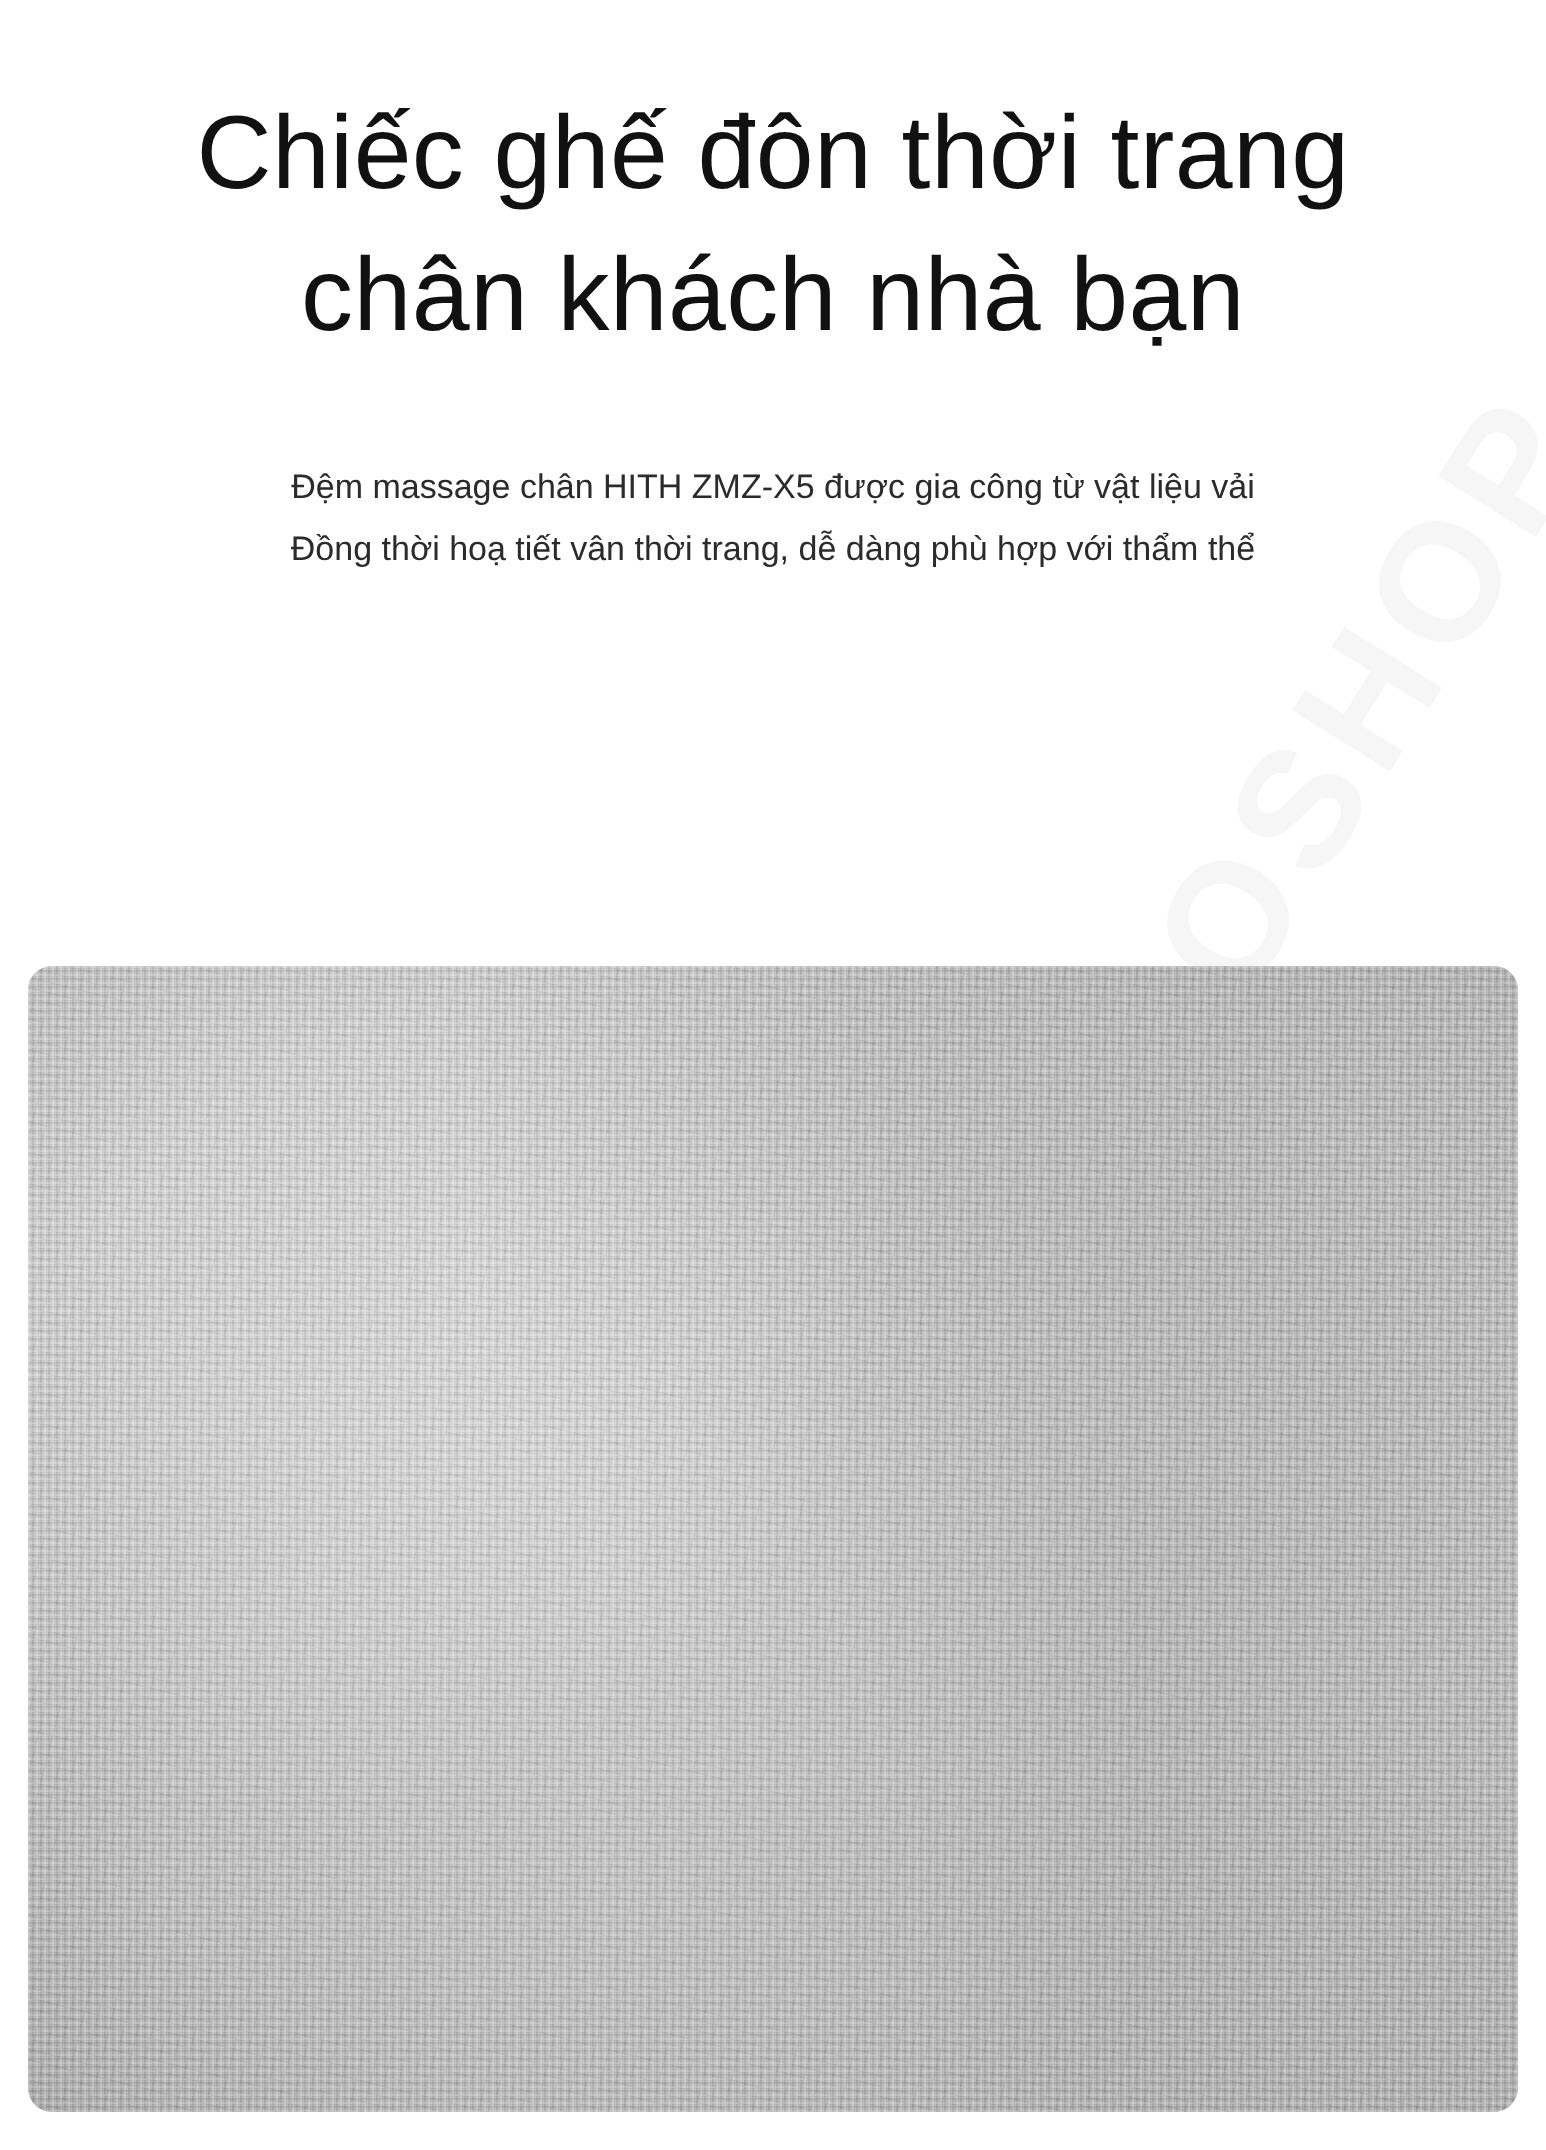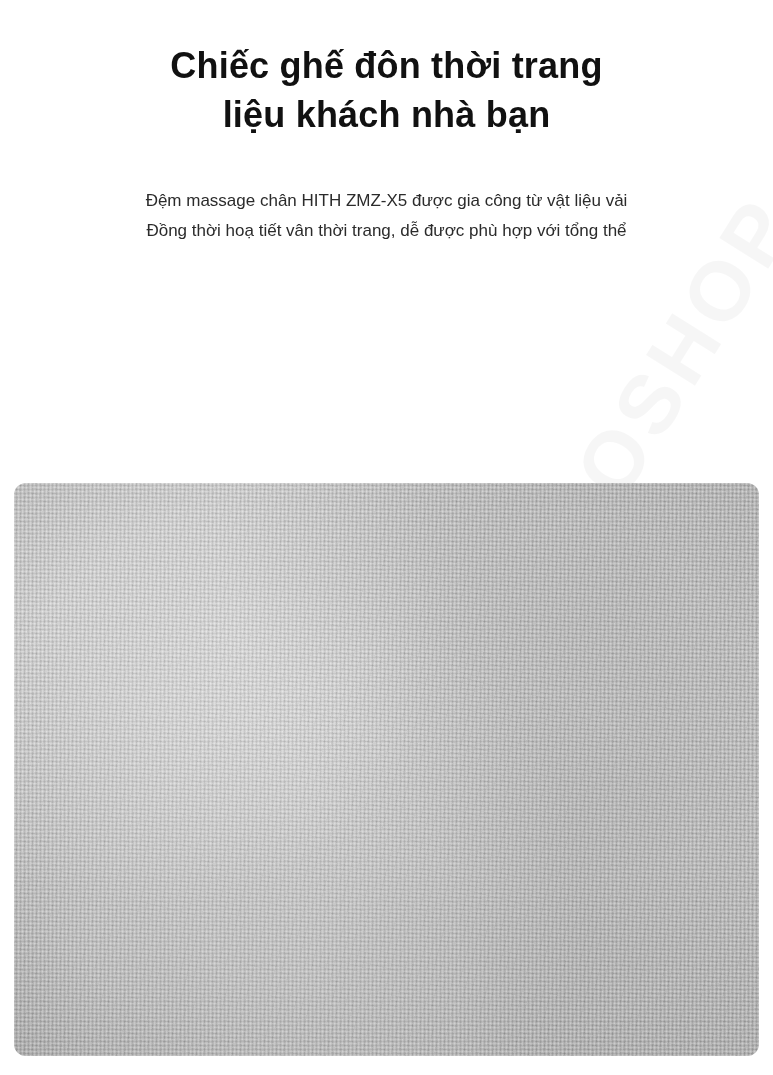--- a/index.html
+++ b/index.html
@@ -37,23 +37,23 @@
     transform-origin: right top;
     white-space: nowrap;
     pointer-events: none;
     user-select: none;
   }
 
   .headline {
     margin: 0;
     padding: 42px 40px 0 40px;
     text-align: center;
-    font-size: 36px;
+    font-size: 52px;
     line-height: 1.36;
-    font-weight: 700;
+    font-weight: 400;
     color: #111111;
     letter-spacing: 0.2px;
   }
   .headline .line {
     display: block;
     white-space: nowrap;
   }
 
   .subcopy {
     margin: 16px;
@@ -154,26 +154,26 @@
 </style>
 </head>
 <body>
 
 <div class="page">
 
   <div class="watermark">KGGOSHOP</div>
 
   <h1 class="headline">
     <span class="line">Chiếc ghế đôn thời trang</span>
-    <span class="line">liệu khách nhà bạn</span>
+    <span class="line">chân khách nhà bạn</span>
   </h1>
 
   <p class="subcopy">
     <span class="sline">Đệm massage chân HITH ZMZ-X5 được gia công từ vật liệu vải</span>
-    <span class="sline">Đồng thời hoạ tiết vân thời trang, dễ được phù hợp với tổng thể</span>
+    <span class="sline">Đồng thời hoạ tiết vân thời trang, dễ dàng phù hợp với thẩm thể</span>
   </p>
 
   <div class="photo-wrap">
     <div class="photo">
       <div class="weave-v"></div>
       <div class="weave-h"></div>
       <div class="weave-d1"></div>
       <div class="weave-d2"></div>
       <div class="grain"></div>
       <div class="vignette"></div>

